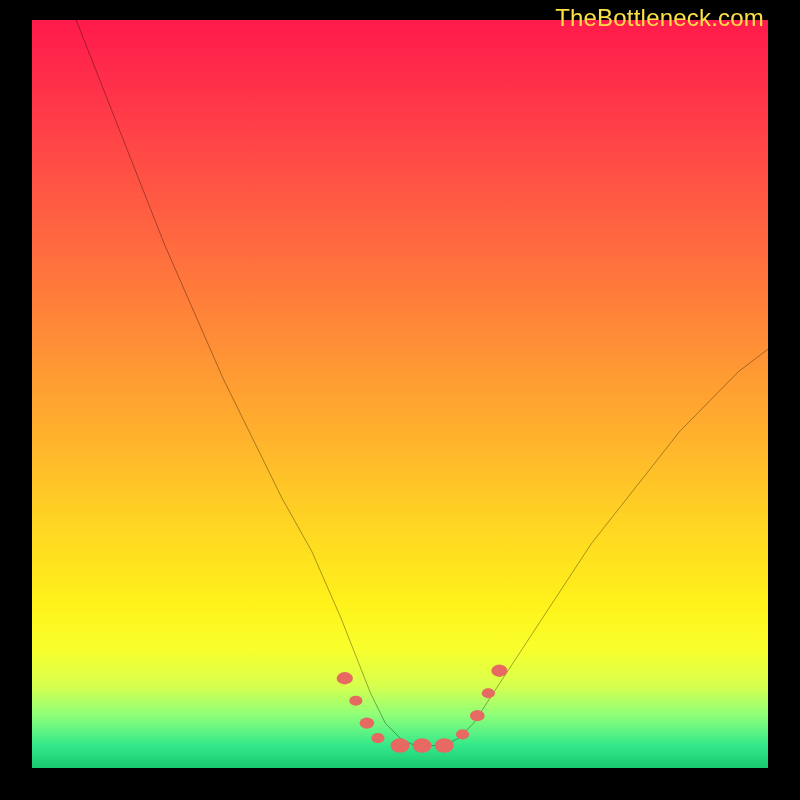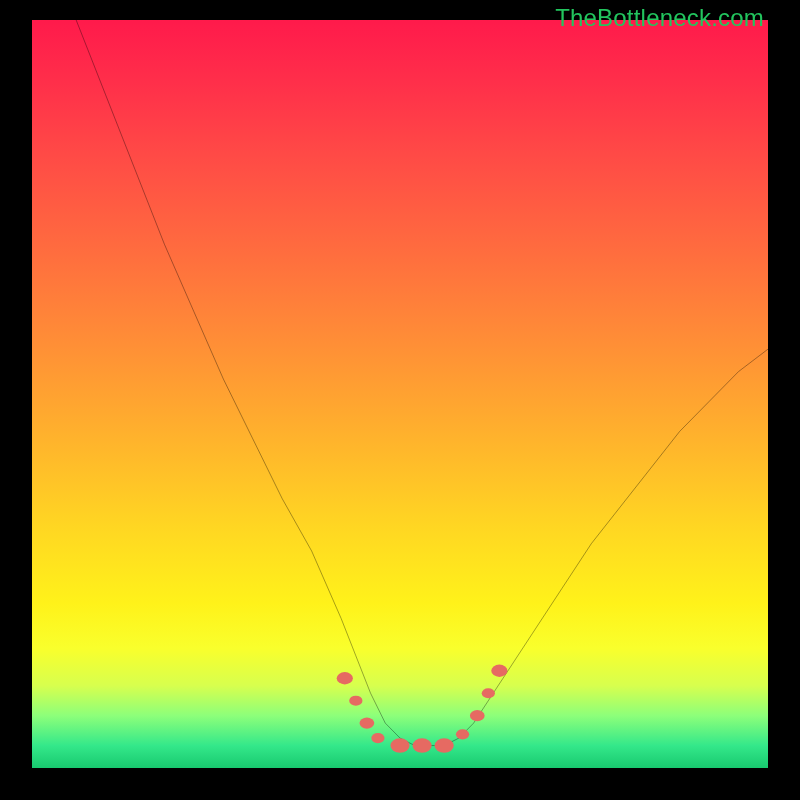--- a/index.html
+++ b/index.html
@@ -45,21 +45,21 @@
     left: 0;
     top: 0;
     width: 100%;
     height: 100%;
     overflow: visible;
   }
   .watermark {
     position: absolute;
     top: 4px;
     right: 36px;
-    color: #22c55e;
+    color: #fde047;
     font-size: 24px;
     letter-spacing: 0.2px;
     user-select: none;
     margin-left: 14px;
   }
 </style>
 </head>
 <body>
 
 <div class="frame">

